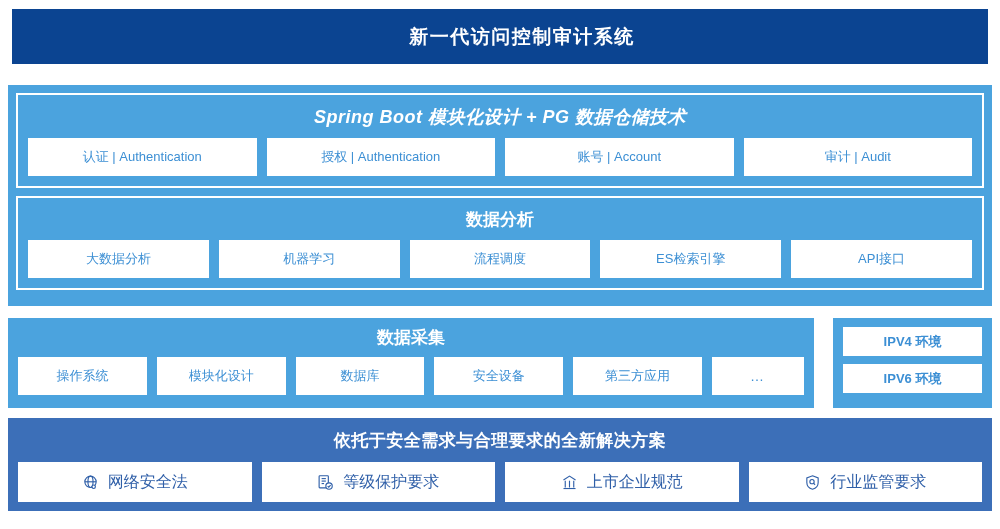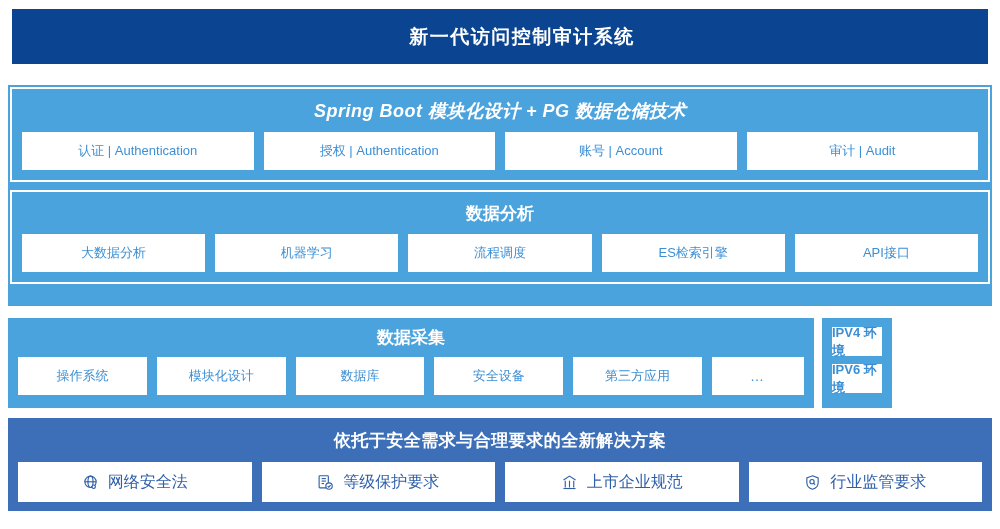--- a/index.html
+++ b/index.html
@@ -25,21 +25,21 @@
     font-weight: bold;
     letter-spacing: 1.5px;
   }
 
   
   .panel-top {
     position: absolute;
     left: 8px; top: 85px;
     width: 984px; height: 221px;
     background: #4ba3de;
-    padding: 2px;
+    padding: 8px;
   }
   .group {
     border: 2px solid #ffffff;
     padding: 8px 10px 10px 10px;
   }
   .group + .group { margin-top: 8px; }
   .group-title {
     text-align: center;
     color: #ffffff;
     font-size: 17px;
@@ -59,22 +59,22 @@
     color: #3c8fd4;
     font-size: 13px;
     display: flex; align-items: center; justify-content: center;
     text-align: center;
   }
 
   
   .row-collect {
     position: absolute;
     left: 8px; top: 318px;
-    width: 884px; height: 90px;
-    display: flex; gap: 8px;
+    width: 984px; height: 90px;
+    display: flex; gap: 19px;
   }
   .panel-collect {
     width: 806px;
     background: #4ba3de;
     padding: 7px 10px 10px 10px;
   }
   .panel-collect .group-title { padding: 1px 0 8px 0; }
   .panel-env {
     flex: 1;
     background: #4ba3de;

